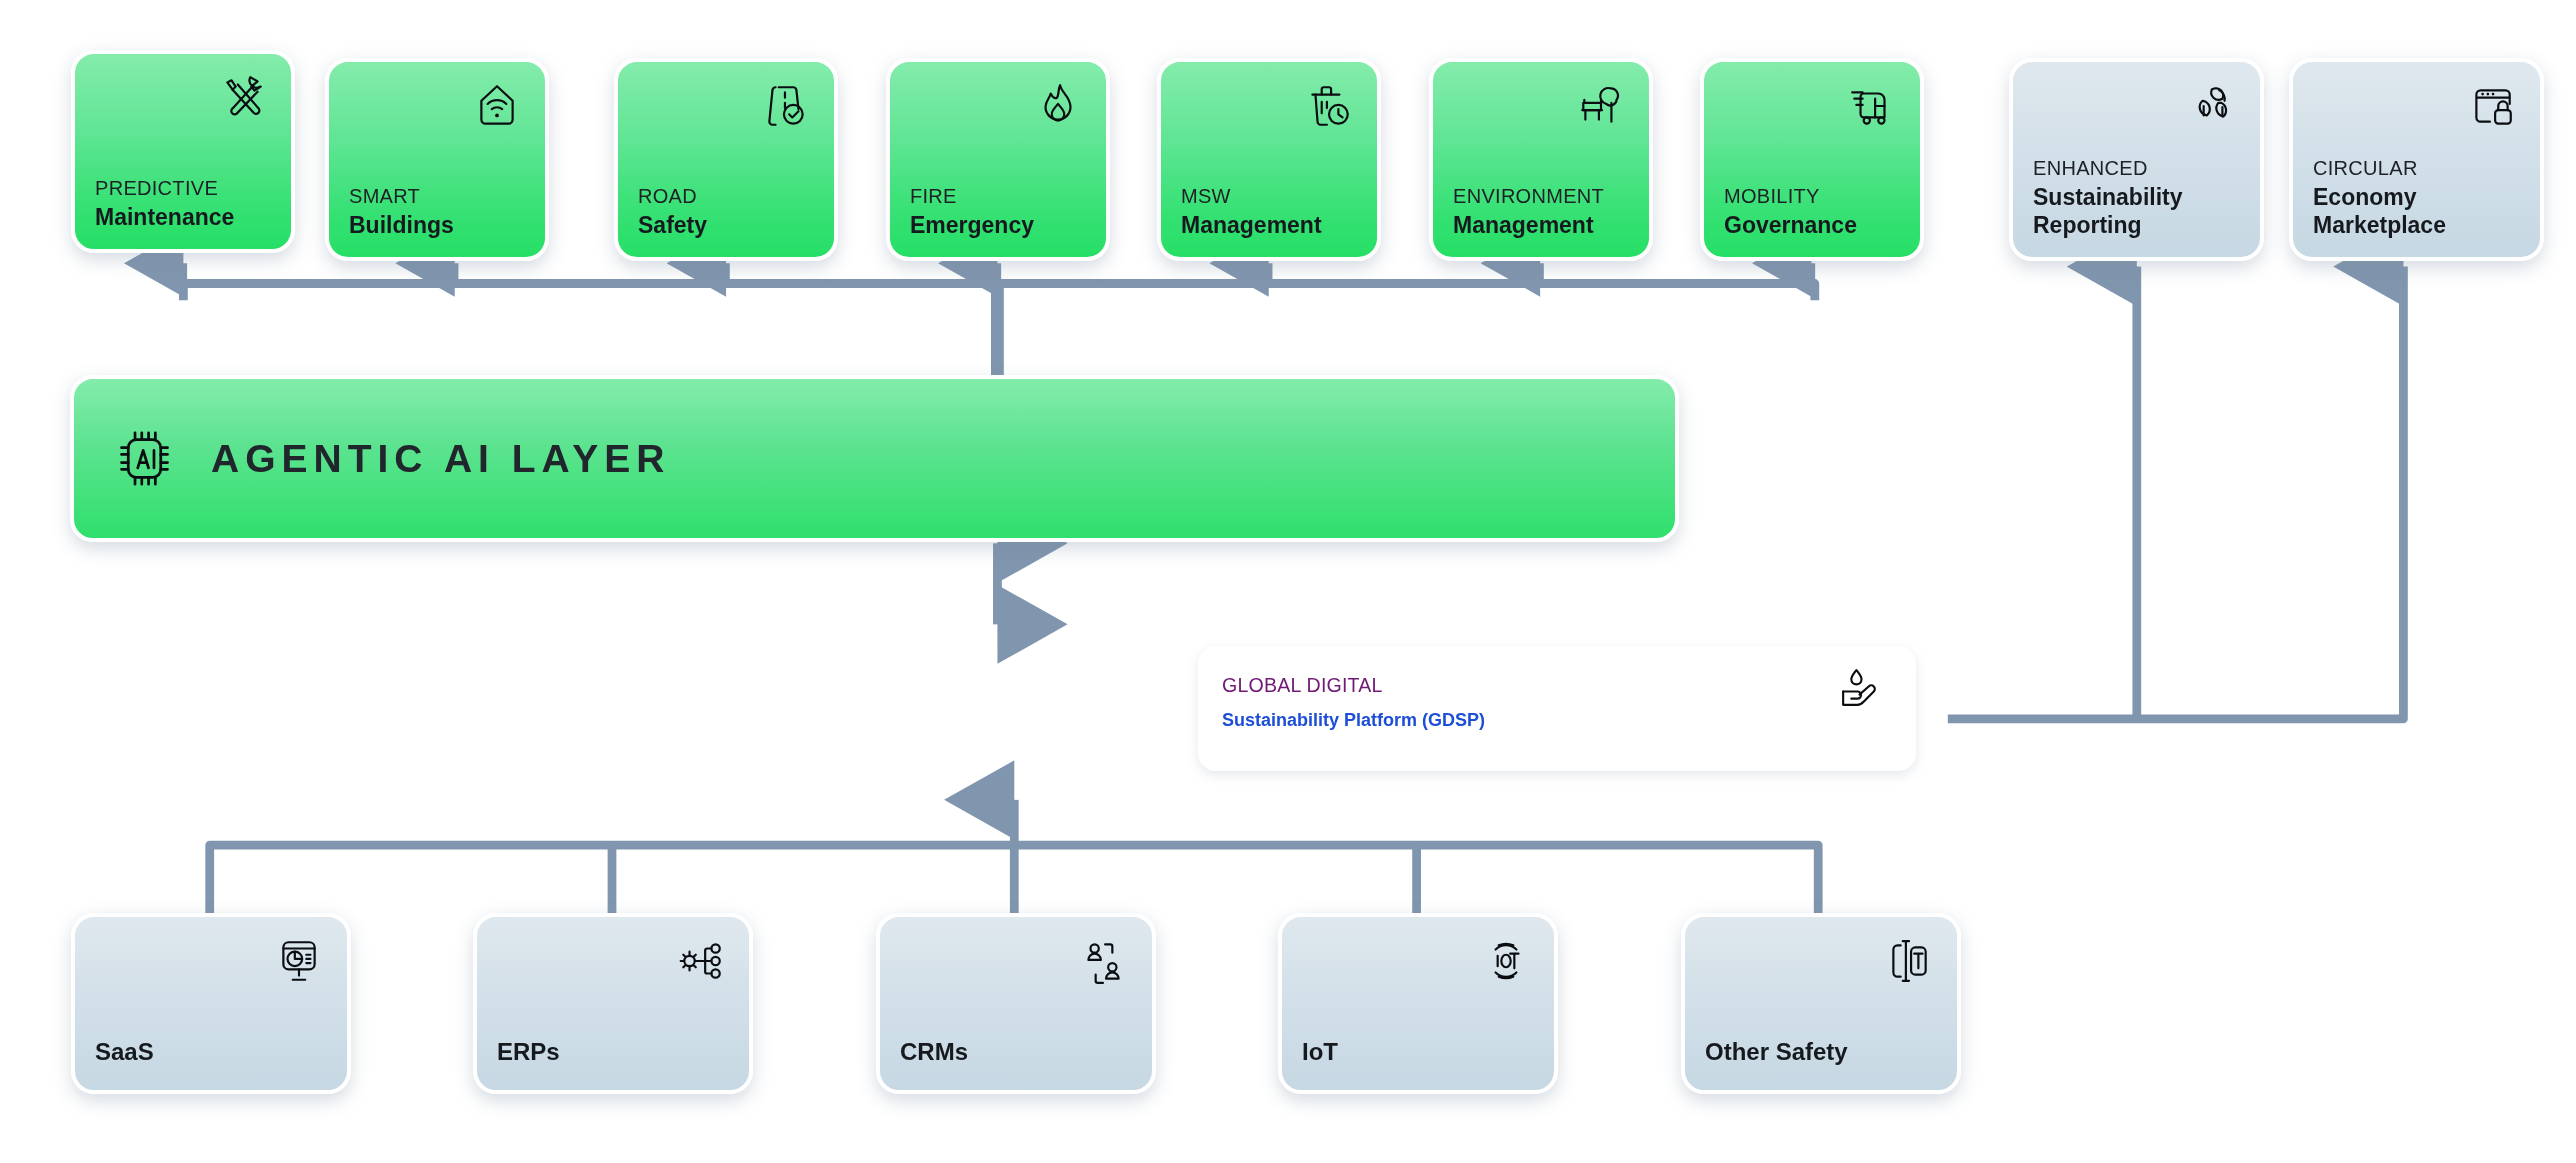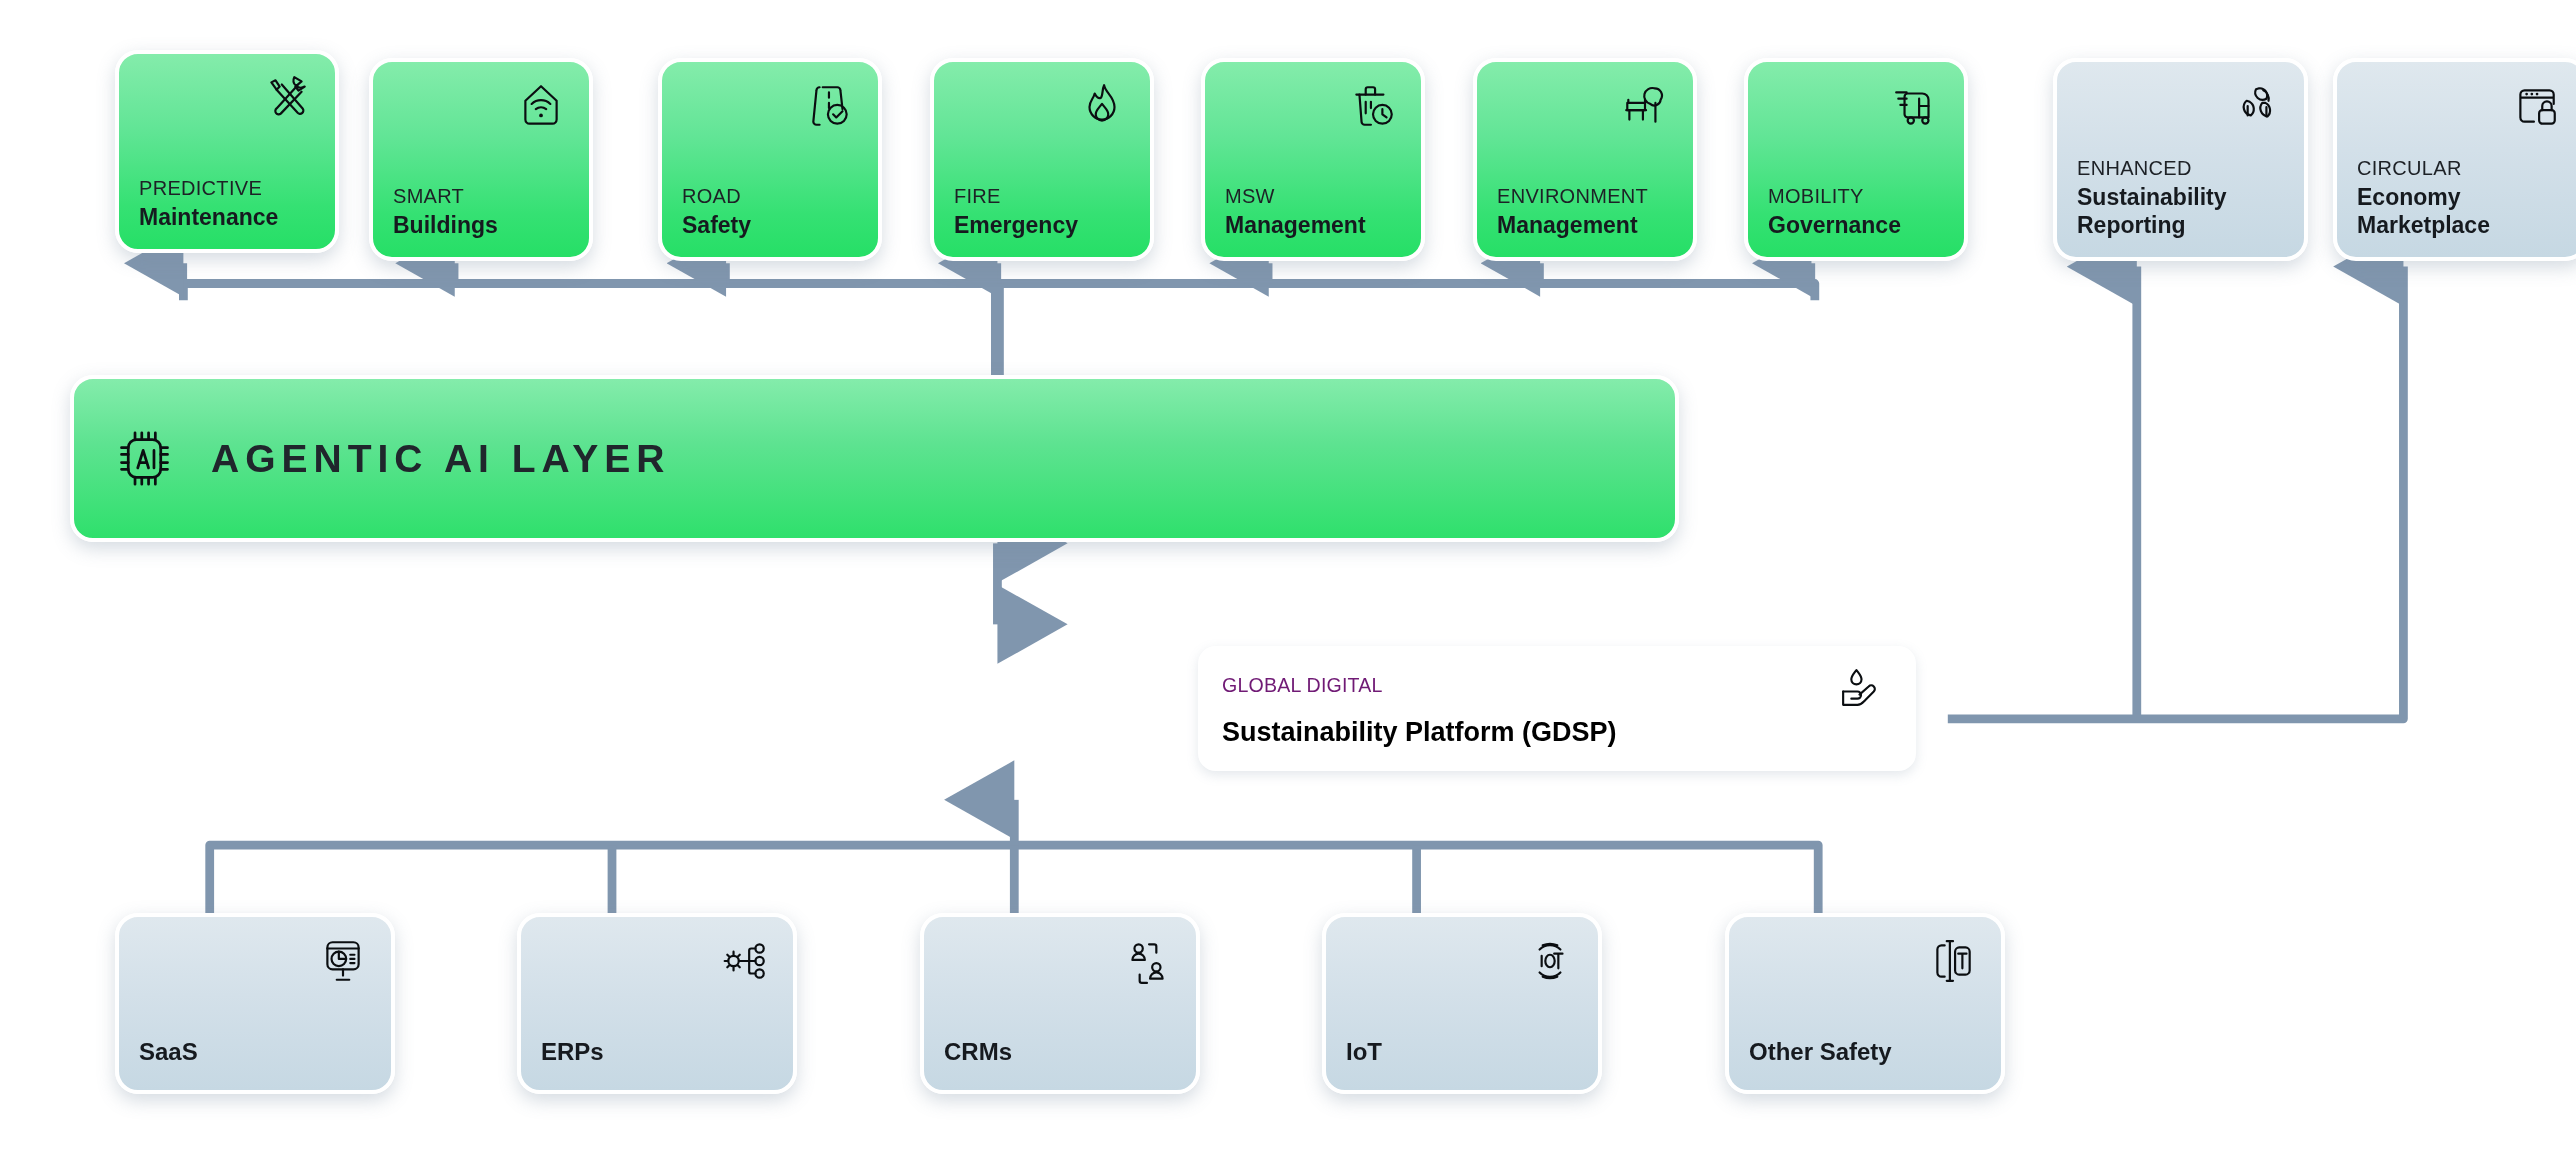--- a/index.html
+++ b/index.html
@@ -15,21 +15,20 @@
   #wires{position:absolute;left:0;top:0;width:2576px;height:1163px;z-index:1;pointer-events:none;}
 
   
   .card{
     position:absolute;box-sizing:border-box;
     border-radius:23px;
     border:4.7px solid #ffffff;
     box-shadow:0 6.8px 17.6px rgba(120,140,160,.30);
     z-index:3;
     display:block;
-    margin-left:44px;
   }
   .card-green{
     background:linear-gradient(180deg,#84ecab 0%,#62e596 38%,#35e173 78%,#26df66 100%);
   }
   .card-grey{
     background:linear-gradient(180deg,#dfe8ee 0%,#d3e0e9 45%,#c6d8e3 100%);
   }
   .card-icon{
     position:absolute;right:19px;top:15px;width:58px;height:58px;
     display:flex;align-items:center;justify-content:center;
@@ -81,21 +80,21 @@
   .inset-card{
     position:absolute;box-sizing:border-box;
     background:#ffffff;border-radius:17.6px;
     box-shadow:0 4px 12px rgba(120,140,160,.20);
     z-index:4;
   }
   .inset-icon{position:absolute;right:27px;top:15px;width:57px;height:57px;
     display:flex;align-items:center;justify-content:center;}
   .inset-text{position:absolute;left:24px;top:27px;}
   .inset-eyebrow{display:block;font-size:19.6px;color:#701a75;font-weight:400;letter-spacing:0.2px;line-height:1.3;}
-  .inset-title{display:block;font-size:27px;color:#000000;font-weight:700;line-height:1.3;margin-top:17px;}
+  .inset-title{display:block;font-size:18px;color:#1d4ed8;font-weight:700;line-height:1.3;margin-top:11px;}
 </style>
 </head>
 <body>
 
 <div id="stage">
 
   <svg id="wires" viewBox="0 0 3815 1723" width="2576" height="1163" xmlns="http://www.w3.org/2000/svg">
     <defs>
       <marker id="arrUp" markerWidth="9" markerHeight="9" refX="4.5" refY="8" orient="auto" markerUnits="strokeWidth">
         <path d="M4.5,0 L9,8 L0,8 Z" fill="#8096ae"></path>

